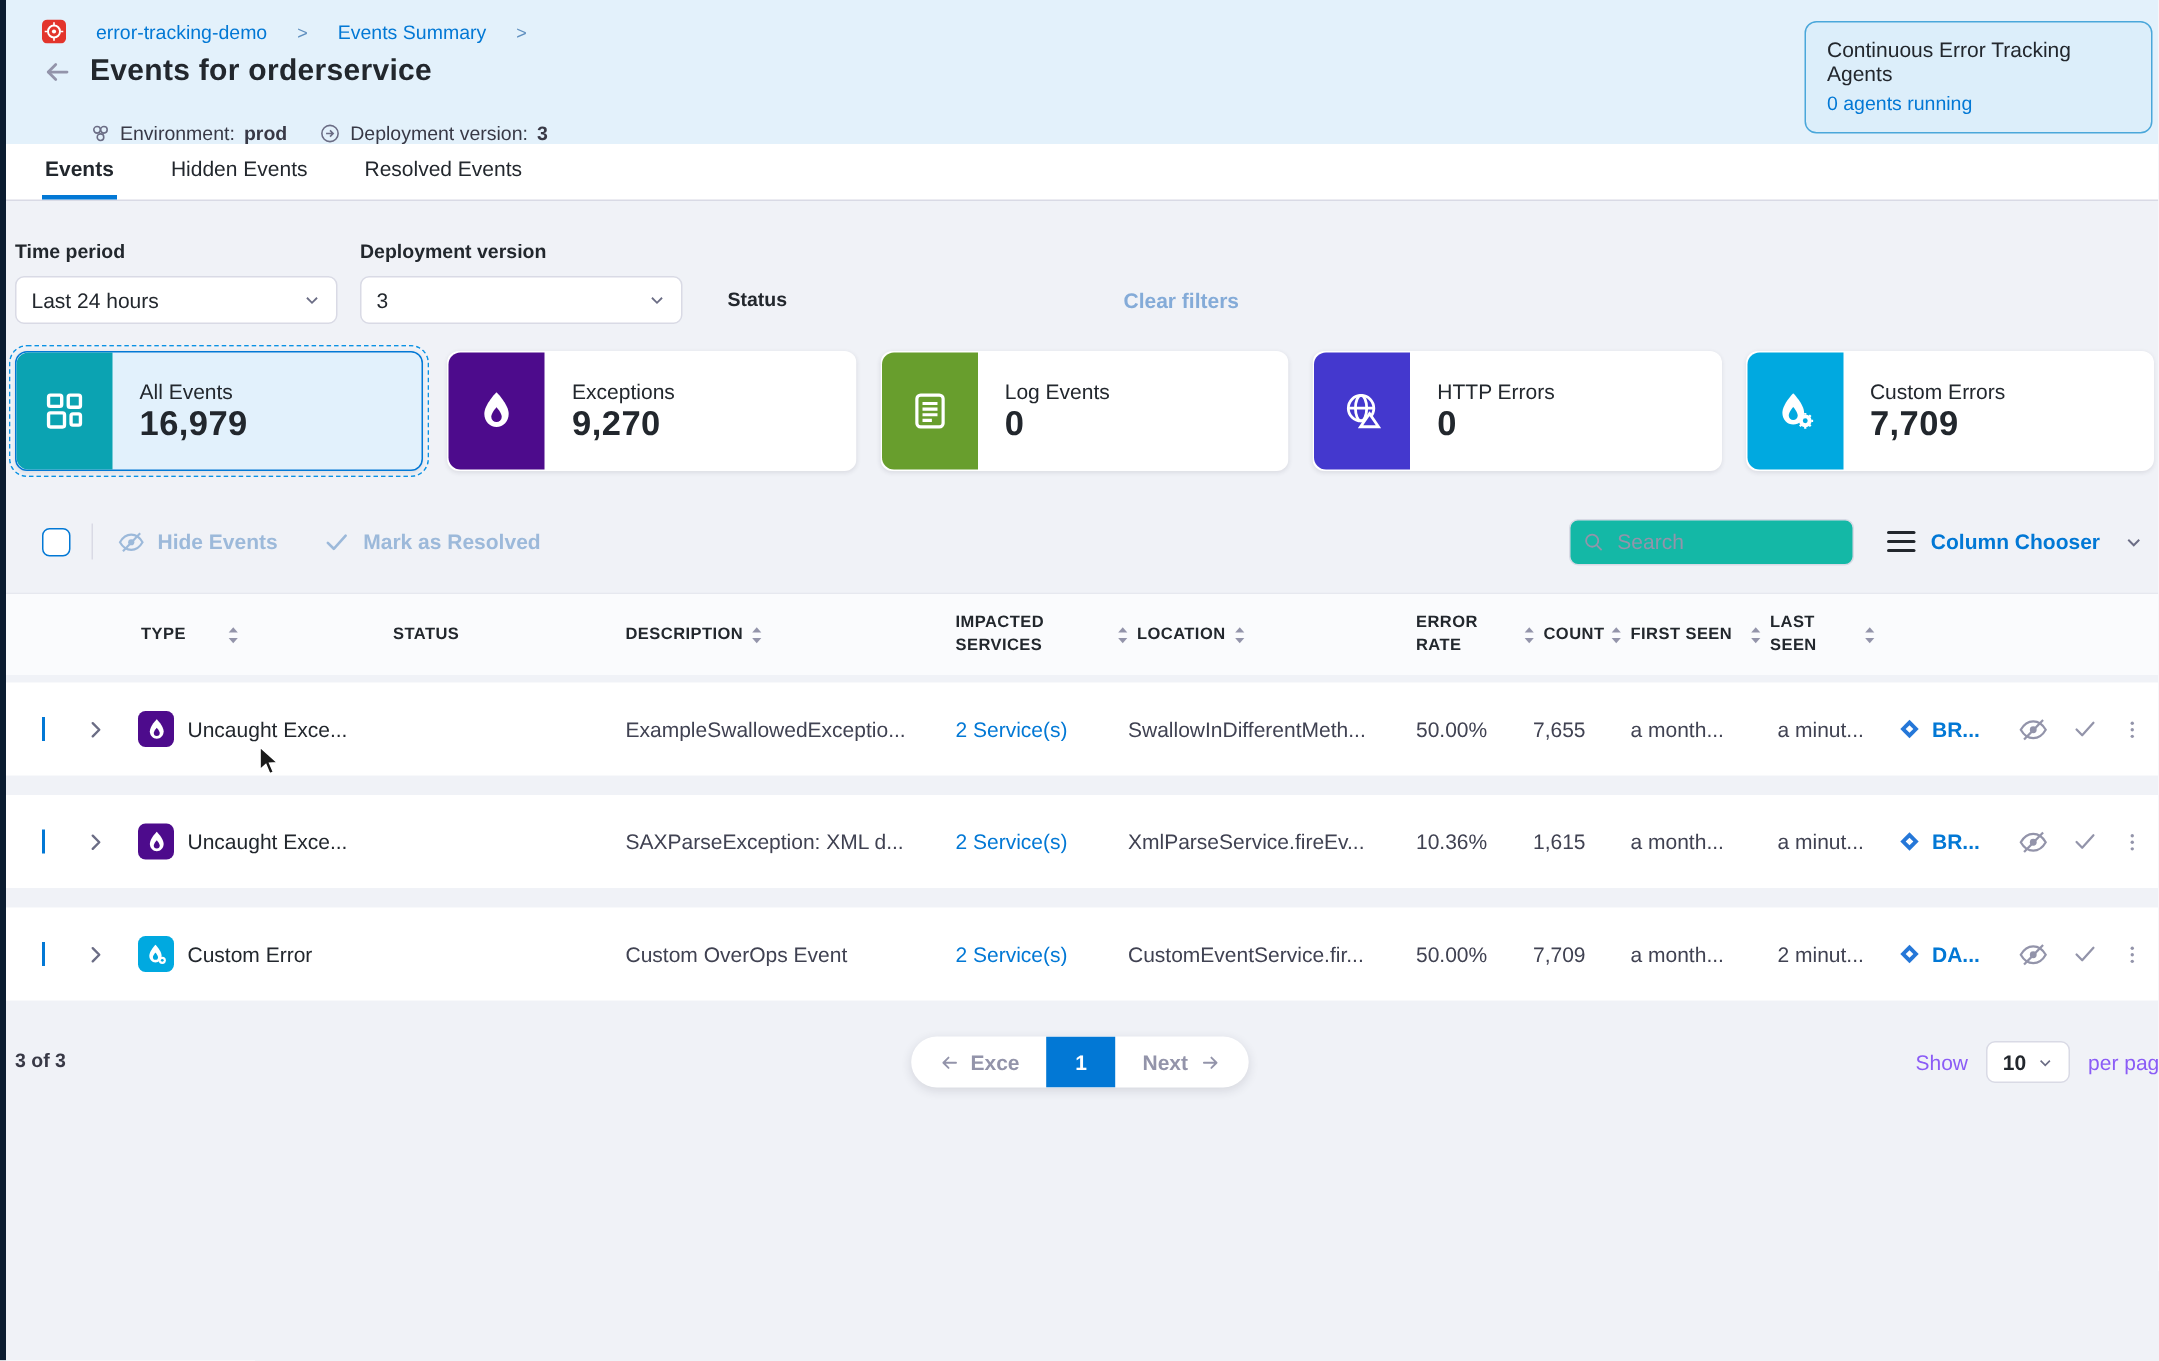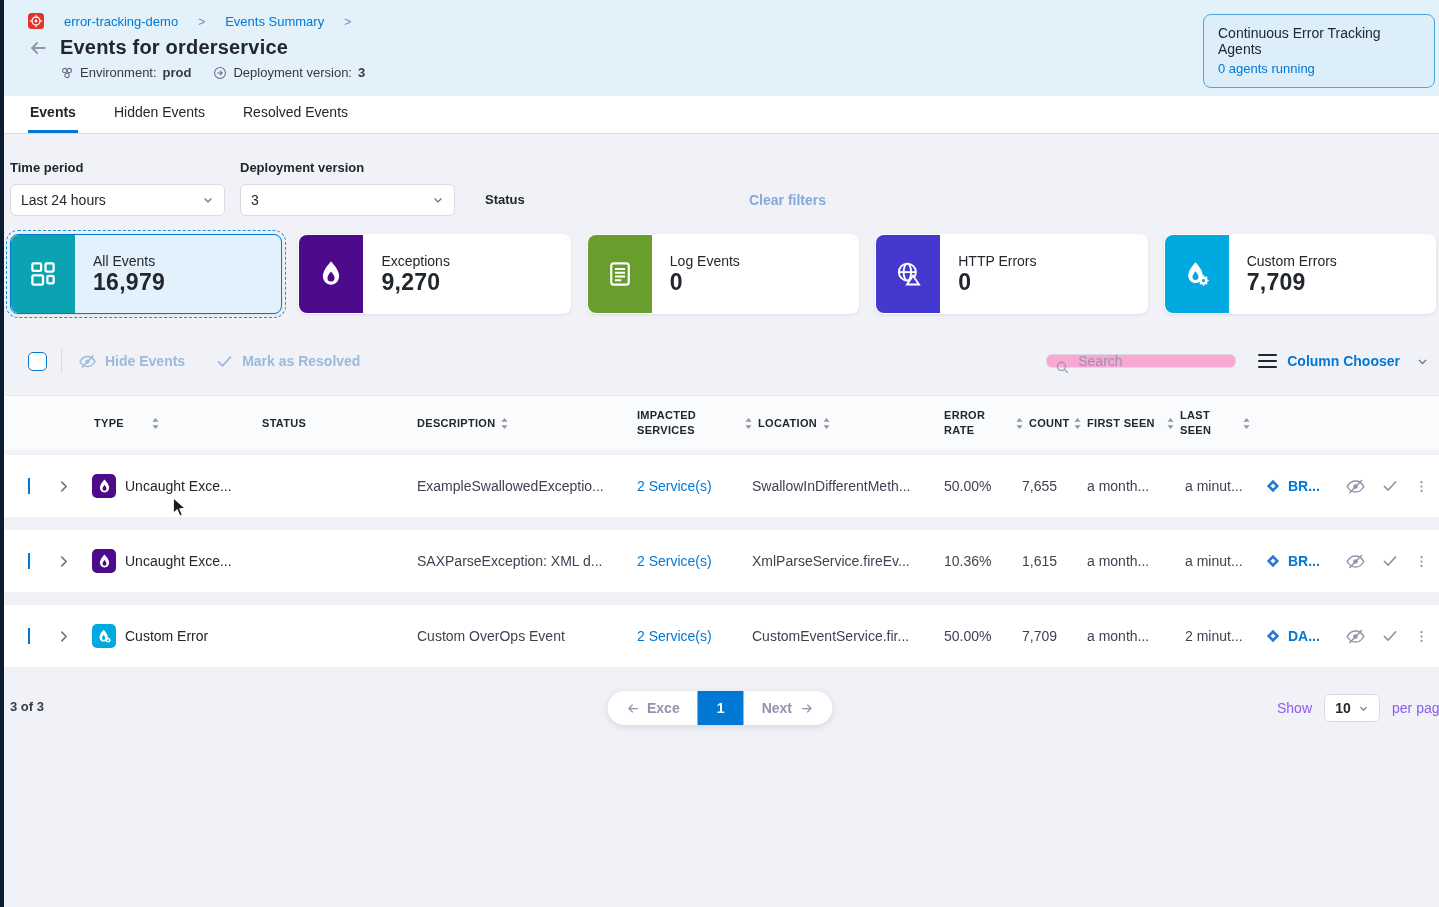--- a/index.html
+++ b/index.html
@@ -9,21 +9,21 @@
 
   
   .topbar { position:relative; background:#e3f1fb; padding:13px 0 13px 28px; height:96px; }
   .crumbs { display:flex; align-items:flex-end; gap:20px; font-size:13px; }
   .crumbs a { color:#0278d5; text-decoration:none; cursor:pointer; }
   .crumb-sep { color:#5f8fbf; font-size:12px; }
   .mod-icon { width:16px; height:16px; display:inline-flex; }
   .title-row { display:flex; align-items:center; gap:12px; margin-top:7px; }
   .back-btn { display:inline-flex; cursor:pointer; }
   .page-title { font-size:20px; font-weight:700; color:#22272d; letter-spacing:.2px; }
-  .meta-row { display:flex; align-items:center; gap:22px; margin-top:6px; margin-left:32px; font-size:13px; color:#383946; }
+  .meta-row { display:flex; align-items:center; gap:22px; margin-top:22px; margin-left:32px; font-size:13px; color:#383946; }
   .meta-item { display:flex; align-items:center; gap:6px; }
   .meta-item b { font-weight:700; }
   .agents-box { position:absolute; top:14px; right:4px; width:232px; padding:10px 14px;
     background:#dceefa; border:1px solid #4aa7da; border-radius:8px; }
   .agents-box .t { font-size:14px; color:#22272d; }
   .agents-box a { font-size:13px; color:#0278d5; text-decoration:none; display:inline-block; margin-top:4px; cursor:pointer; }
 
   
   .tabs { display:flex; align-items:flex-end; gap:34px; padding-left:28px; background:#fff; height:38px; border-bottom:1px solid #d9dae5; }
   .tab { font-size:14px; color:#22272d; font-weight:500; padding:0 2px 10px 2px; border-bottom:3px solid transparent; cursor:pointer; }
@@ -51,21 +51,21 @@
   
   .toolbar { display:flex; align-items:center; margin-top:31px; padding:0 10px 0 28px; height:32px; }
   .checkbox { width:18px; height:18px; background:#fff; border:1.6px solid #0278d5; border-radius:4px; cursor:pointer; flex:none; }
   .checkbox.big { width:19px; height:19px; border-radius:5px; }
   .tb-divider { width:1px; height:24px; background:#d9dae5; margin:0 16px 0 14px; }
   .tb-btn { display:flex; align-items:center; gap:8px; font-size:14px; font-weight:700; color:#9cb9da; margin-right:30px; cursor:pointer; }
   .tb-btn svg { width:19px; height:19px; }
   .tb-right { margin-left:auto; display:flex; align-items:center; }
   .search-wrap { position:relative; width:190px; }
   .search-wrap svg { position:absolute; left:9px; top:8px; width:15px; height:15px; }
-  .search-input { width:100%; height:14px; border:1px solid #d9dae5; border-radius:6px; background:#f9a8d4; padding:0 10px 0 31px; font-size:14px; color:#22272d; font-family:"Liberation Sans",sans-serif; outline:none; }
+  .search-input { width:100%; height:31px; border:1px solid #d9dae5; border-radius:6px; background:#14b8a6; padding:0 10px 0 31px; font-size:14px; color:#22272d; font-family:"Liberation Sans",sans-serif; outline:none; }
   .search-input::placeholder { color:#9394aa; }
   .burger { margin-left:22px; width:19px; display:flex; flex-direction:column; gap:3.5px; cursor:pointer; }
   .burger i { height:2.6px; background:#22272d; border-radius:2px; }
   .col-chooser { margin-left:10px; font-size:14px; font-weight:700; color:#0278d5; cursor:pointer; }
   .cc-chev { margin-left:16px; display:flex; cursor:pointer; }
 
   
   .grid { display:grid; grid-template-columns:48px 34px 165px 155px 220px 118px 195px 75px 58px 93px 90px 90px 98px; align-items:center; }
   .thead { margin-top:18px; height:55px; background:#fafbfd; border-top:1px solid #e6e8ef; }
   .th { display:flex; align-items:center; gap:5px; font-size:11px; font-weight:700; letter-spacing:.3px; color:#22272d; line-height:1.35; }

